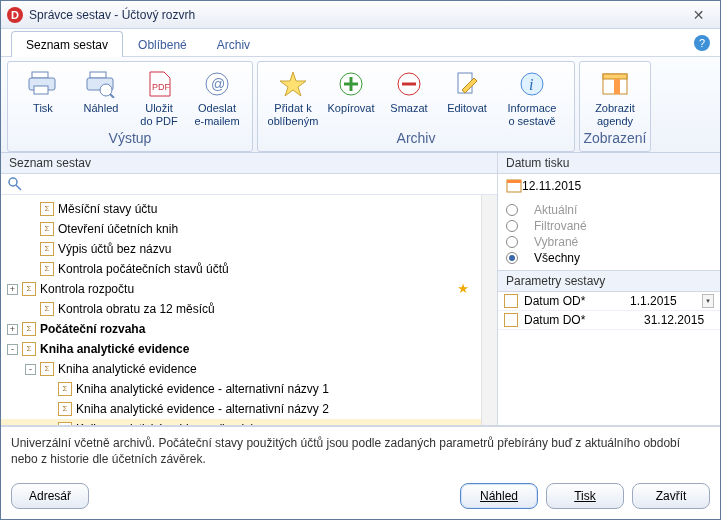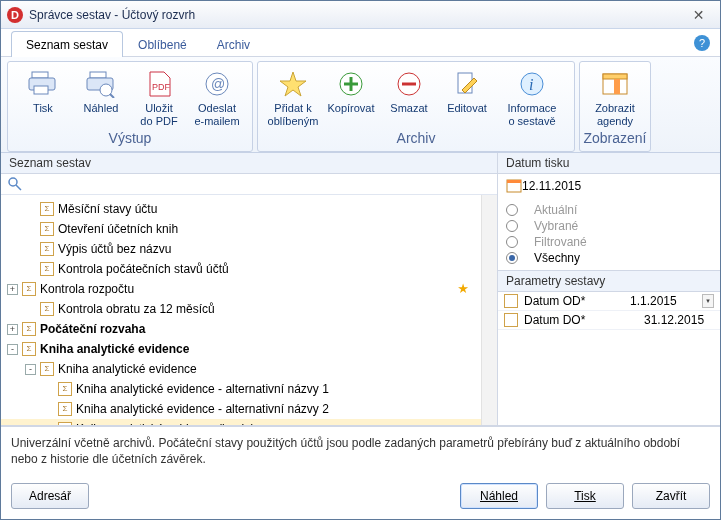--- a/index.html
+++ b/index.html
@@ -45,21 +45,21 @@
   .radio-item { display: flex; align-items: center; gap: 16px; padding: 1px 0; }
   .radio-item.disabled { color: #999; }
   .param-row { display: flex; align-items: flex-start; padding: 2px 6px; border-bottom: 1px solid #eef1f7; }
   .param-row .pic { width: 14px; height: 14px; border:1px solid #cfa24a; background:#fff; margin-right: 6px; }
   .param-row .plabel { flex: 1; }
   .param-row .pval { width: 70px; }
   .param-row .dd { width: 12px; height:14px; border:1px solid #bbb; display:flex; align-items:center; justify-content:center; font-size:7px; color:#444; background:#f5f5f5; margin-left:2px; }
   .hint { padding: 8px 10px; font-size: 12px; color: #333; border-top: 1px solid #d0d7e5; line-height: 1.35; }
   .footer { display: flex; padding: 8px 10px 10px; gap: 8px; }
   .footer .spacer { flex: 1; }
-  .btn { min-width: 78px; height: 26px; border: 1px solid #9ba8bd; background: linear-gradient(#fefefe,#e5ebf5); border-radius: 3px; cursor: pointer; font-size: 12px; }
+  .btn { min-width: 78px; height: 26px; border: 1px solid #9ba8bd; background: linear-gradient(#fefefe,#e5ebf5); border-radius: 8px; cursor: pointer; font-size: 12px; }
   .btn.default { border: 1px solid #5b89c7; box-shadow: 0 0 0 1px #cfe2ff inset; }
   .scrollmark { width: 16px; background: #f3f3f3; border-left: 1px solid #e2e2e2; }
   svg { display:block; }
   .radio-shape { width:12px; height:12px; border:1px solid #888; border-radius:50%; display:inline-block; position:relative; }
   .radio-shape.checked::after { content:""; position:absolute; width:6px; height:6px; background:#3a67a8; border-radius:50%; top:2px; left:2px; }
   .tree-wrap { display:flex; flex:1; min-height:0; }
 </style>
 </head>
 <body>
 
@@ -283,25 +283,25 @@
           </svg>
         <span>12.11.2015</span>
       </div>
       <div class="radio-list">
         <div class="radio-item disabled">
             <span class="radio-shape"></span>
             <span>Aktuální</span>
           </div>
         <div class="radio-item disabled">
             <span class="radio-shape"></span>
-            <span>Vybrané</span>
+            <span>Filtrované</span>
           </div>
         <div class="radio-item disabled">
             <span class="radio-shape"></span>
-            <span>Filtrované</span>
+            <span>Vybrané</span>
           </div>
         <div class="radio-item">
             <span class="radio-shape checked"></span>
             <span>Všechny</span>
           </div>
       </div>
       <div class="section-header">Parametry sestavy</div>
       <div id="params">
           <div class="param-row">
             <div class="pic"></div>

